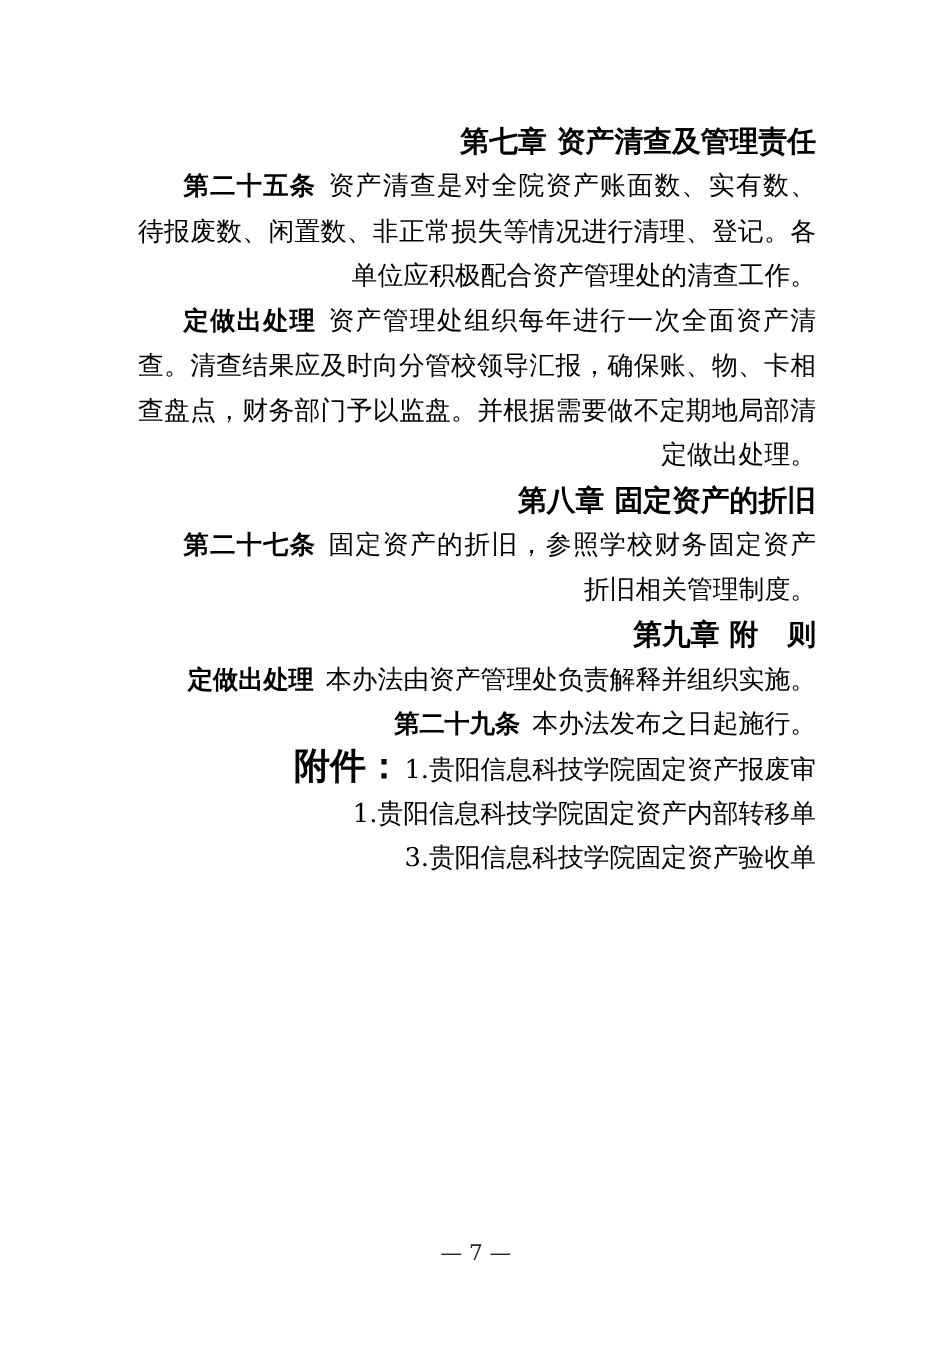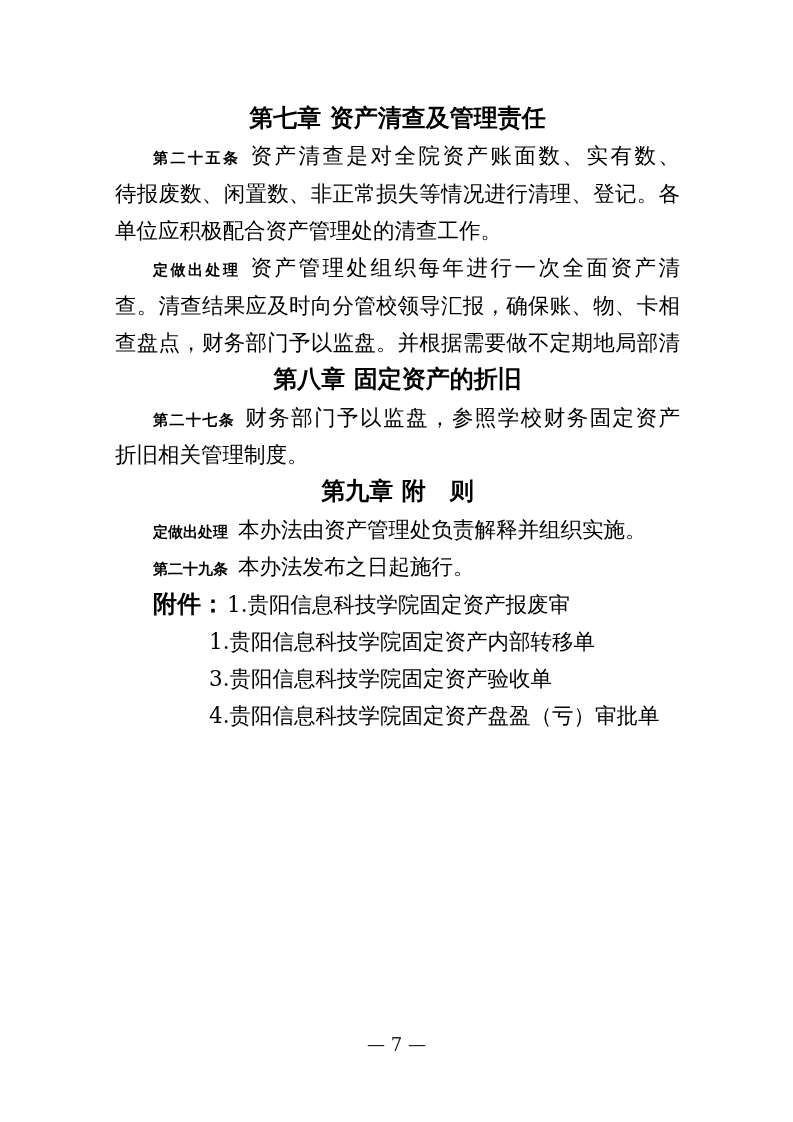--- a/index.html
+++ b/index.html
@@ -15,44 +15,44 @@
   .content {
     position: absolute;
     left: 115px;
     top: 100px;
     width: 565px;
   }
   .line {
     height: 37.33px;
     line-height: 37.33px;
     font-size: 21.5px;
-    text-align: left;
+    text-align: right;
   }
   .heading {
     font-family: "DejaVu Sans", "Liberation Sans", sans-serif;
     font-weight: bold;
     font-size: 24px;
-    text-align: center;
+    text-align: right;
   }
   .just {
     text-align: justify;
     text-align-last: justify;
     text-justify: inter-character;
   }
   .ind { text-indent: 38px; }
   .lbl {
     font-family: "DejaVu Sans", "Liberation Sans", sans-serif;
     font-weight: bold;
-    font-size: 15px;
+    font-size: 21px;
     margin-right: 10px;
   }
   .attlbl {
-    font-family: Liberation Sans, sans-serif;
+    font-family: Liberation Mono, monospace;
     font-weight: bold;
-    font-size: 24px;
+    font-size: 30px;
     margin-right: 2px;
   }
   .attitem { padding-left: 94px; }
   .footer {
     position: absolute;
     top: 1034px;
     left: 0;
     width: 100%;
     height: 22px;
     line-height: 22px;
@@ -69,32 +69,32 @@
 
     <div class="line heading">第七章 资产清查及管理责任</div>
 
     <div class="line just ind"><span class="lbl">第二十五条</span><span>资产清查是对全院资产账面数、实有数、</span></div>
     <div class="line just">待报废数、闲置数、非正常损失等情况进行清理、登记。各</div>
     <div class="line">单位应积极配合资产管理处的清查工作。</div>
 
     <div class="line just ind"><span class="lbl">定做出处理</span><span>资产管理处组织每年进行一次全面资产清</span></div>
     <div class="line just">查。清查结果应及时向分管校领导汇报，确保账、物、卡相</div>
     <div class="line just">查盘点，财务部门予以监盘。并根据需要做不定期地局部清</div>
+    <div class="line">定做出处理。</div>
 
     <div class="line heading">第八章 固定资产的折旧</div>
 
-    <div class="line just ind"><span class="lbl">第二十七条</span><span>财务部门予以监盘，参照学校财务固定资产</span></div>
+    <div class="line just ind"><span class="lbl">第二十七条</span><span>固定资产的折旧，参照学校财务固定资产</span></div>
     <div class="line">折旧相关管理制度。</div>
 
     <div class="line heading">第九章 附　则</div>
 
     <div class="line ind"><span class="lbl">定做出处理</span><span>本办法由资产管理处负责解释并组织实施。</span></div>
     <div class="line ind"><span class="lbl">第二十九条</span><span>本办法发布之日起施行。</span></div>
 
     <div class="line ind"><span class="attlbl">附件：</span><span>1.贵阳信息科技学院固定资产报废审</span></div>
     <div class="line attitem">1.贵阳信息科技学院固定资产内部转移单</div>
     <div class="line attitem">3.贵阳信息科技学院固定资产验收单</div>
-    <div class="line attitem">4.贵阳信息科技学院固定资产盘盈（亏）审批单</div>
 
   </div>
 
   <div class="footer">— 7 —</div>
 </div>
 
 </body></html>

